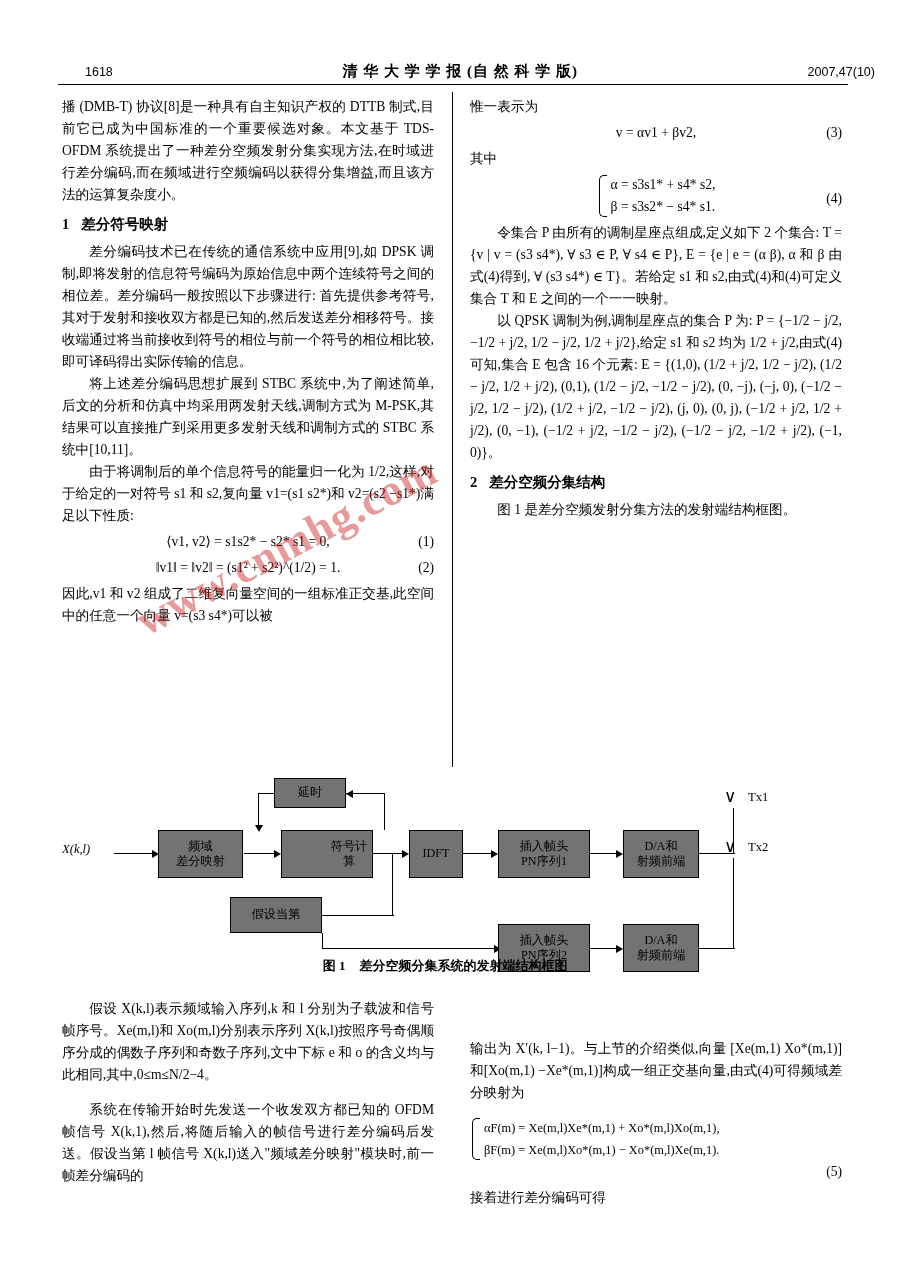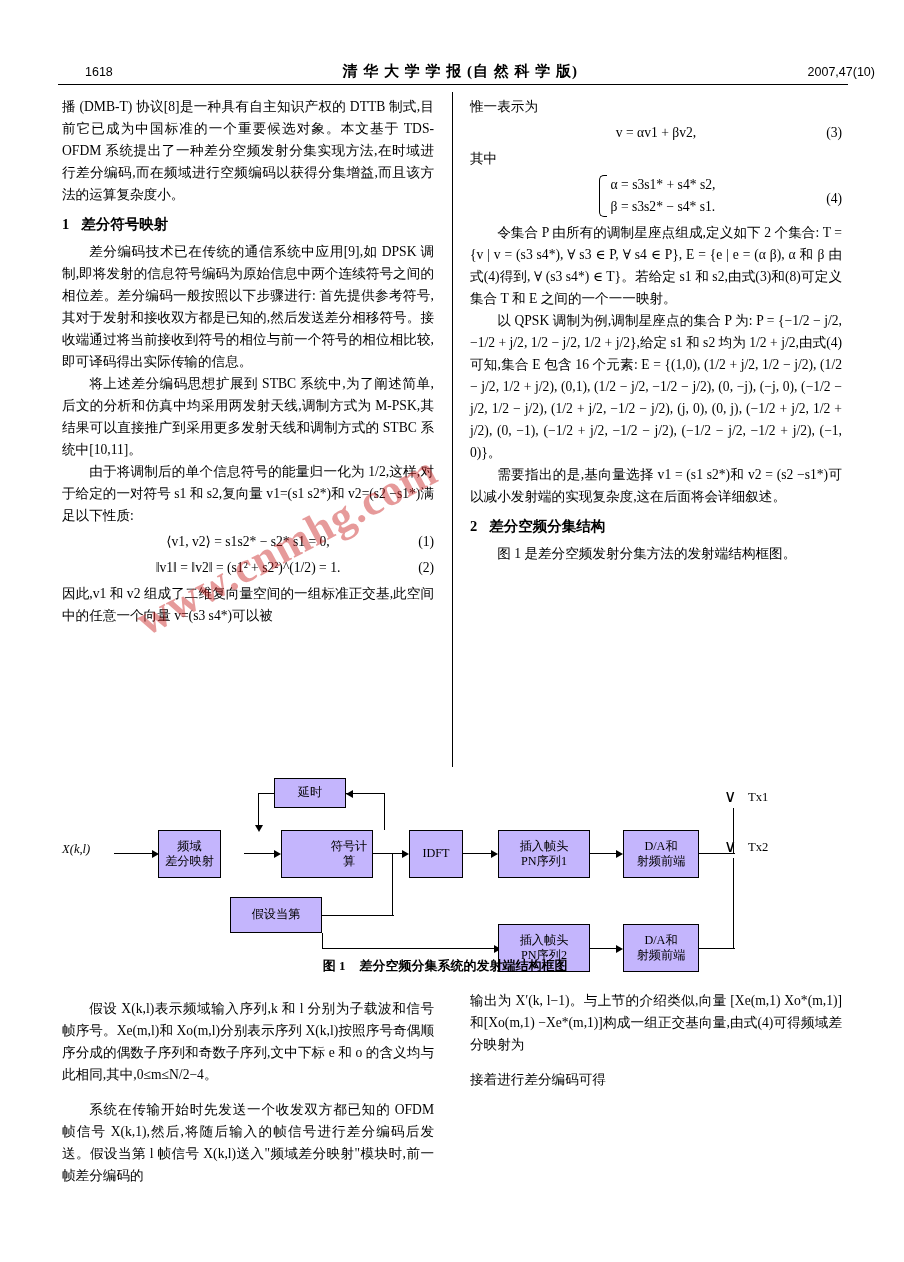--- a/index.html
+++ b/index.html
@@ -113,21 +113,21 @@
   .fig-box {
     position: absolute;
     border: 1.4px solid #000;
     box-sizing: border-box;
     font-size: 12.2px;
     line-height: 1.25;
     display: flex;
     align-items: center;
     justify-content: center;
     text-align: center;
-    background: #c4b5fd;
+    background: #737373;
     color: #000;
   }
   .fig-lbl {
     position: absolute;
     font-size: 12.6px;
     white-space: nowrap;
   }
   .ln {
     position: absolute;
     background: #000;
@@ -174,21 +174,21 @@
   
   .bcol {
     position: absolute;
     width: 372px;
     font-size: 13.6px;
     line-height: 1.62;
     text-align: justify;
     text-justify: inter-ideograph;
   }
   .bcol-left { left: 62px; top: 984px; }
-  .bcol-right { left: 470px; top: 976px; }
+  .bcol-right { left: 470px; top: 1024px; }
   
   .watermark {
     position: absolute;
     left: 120px;
     top: 520px;
     font-family: "Liberation Serif", serif;
     font-size: 44px;
     font-weight: bold;
     color: rgba(200, 30, 30, 0.45);
     transform: rotate(-28deg);
@@ -244,38 +244,37 @@
     <p>其中</p>
 
     <div class="eq">
       <span class="sys">
         <span class="row">α = s3s1* + s4* s2,</span><br>
         <span class="row">β = s3s2* − s4* s1.</span>
       </span>
       <span class="tag" style="top:14px;">(4)</span>
     </div>
 
-    <p class="ind">令集合 P 由所有的调制星座点组成,定义如下 2 个集合: T = {v | v = (s3   s4*), ∀ s3 ∈ P, ∀ s4 ∈ P}, E = {e | e = (α   β), α 和 β 由式(4)得到, ∀ (s3   s4*) ∈ T}。若给定 s1 和 s2,由式(3)和(8)可定义集合 T 和 E 之间的一个一一映射。</p>
+    <p class="ind">令集合 P 由所有的调制星座点组成,定义如下 2 个集合: T = {v | v = (s3   s4*), ∀ s3 ∈ P, ∀ s4 ∈ P}, E = {e | e = (α   β), α 和 β 由式(4)得到, ∀ (s3   s4*) ∈ T}。若给定 s1 和 s2,由式(4)和(4)可定义集合 T 和 E 之间的一个一一映射。</p>
     <p class="ind">以 QPSK 调制为例,调制星座点的集合 P 为: P = {−1/2 − j/2, −1/2 + j/2, 1/2 − j/2, 1/2 + j/2},给定 s1 和 s2 均为 1/2 + j/2,由式(4)可知,集合 E 包含 16 个元素: E = {(1,0), (1/2 + j/2, 1/2 − j/2), (1/2 − j/2, 1/2 + j/2), (0,1), (1/2 − j/2, −1/2 − j/2), (0, −j), (−j, 0), (−1/2 − j/2, 1/2 − j/2), (1/2 + j/2, −1/2 − j/2), (j, 0), (0, j), (−1/2 + j/2, 1/2 + j/2), (0, −1), (−1/2 + j/2, −1/2 − j/2), (−1/2 − j/2, −1/2 + j/2), (−1, 0)}。</p>
-    <p class="ind">需要指出的是,基向量选择 v1 = (s1   s2*)和 v2 = (s2   −s1*)可以减小发射端的实现复杂度,这在后面将会详细叙述。</p>
 
     <div class="sec-h">
       <span class="num">2</span><span>差分空频分集结构</span>
     </div>
 
     <p class="ind">图 1 是差分空频发射分集方法的发射端结构框图。</p>
   </div>
 
   <div class="figure">
 
     <div class="fig-lbl" style="left:0px; top:72px; font-style:italic;">X(k,l)</div>
     <div class="ln h" style="left:52px; top:83px; width:42px;"></div>
     <div class="arrow-r" style="left:90px; top:79.5px;"></div>
 
-    <div class="fig-box" style="left:96px; top:60px; width:63px; height:48px;">
+    <div class="fig-box" style="left:96px; top:60px; width:85px; height:48px;">
       <span>频域<br>差分映射</span>
     </div>
 
     <div class="fig-box" style="left:212px; top:8px; width:72px; height:30px;">
       <span>延时</span>
     </div>
 
     <div class="ln v" style="left:322px; top:23px; height:37px;"></div>
     <div class="ln h" style="left:284px; top:23px; width:39px;"></div>
     <div class="arrow-l" style="left:284px; top:19.5px;"></div>
@@ -352,19 +351,26 @@
   </div>
 
   <div class="bcol bcol-left">
     <p class="ind">假设 X(k,l)表示频域输入序列,k 和 l 分别为子载波和信号帧序号。Xe(m,l)和 Xo(m,l)分别表示序列 X(k,l)按照序号奇偶顺序分成的偶数子序列和奇数子序列,文中下标 e 和 o 的含义均与此相同,其中,0≤m≤N/2−4。</p>
     <p class="ind">系统在传输开始时先发送一个收发双方都已知的 OFDM 帧信号 X(k,1),然后,将随后输入的帧信号进行差分编码后发送。假设当第 l 帧信号 X(k,l)送入"频域差分映射"模块时,前一帧差分编码的</p>
   </div>
 
   <div class="bcol bcol-right">
     <p>输出为 X′(k, l−1)。与上节的介绍类似,向量 [Xe(m,1)   Xo*(m,1)]和[Xo(m,1)   −Xe*(m,1)]构成一组正交基向量,由式(4)可得频域差分映射为</p>
 
+    <div class="eq" style="text-align:left; margin-top:8px;">
+      <span class="sys">
+        <span class="row" style="font-size:12.4px;">αF(m) = Xe(m,l)Xe*(m,1) + Xo*(m,l)Xo(m,1),</span><br>
+        <span class="row" style="font-size:12.4px;">βF(m) = Xe(m,l)Xo*(m,1) − Xo*(m,l)Xe(m,1).</span>
+      </span>
+      <div style="text-align:right;">(5)</div>
+    </div>
 
     <p style="margin-top:4px;">接着进行差分编码可得</p>
   </div>
 
   <div class="watermark">www.cnmhg.com</div>
 
 </div>
 
 </body></html>

